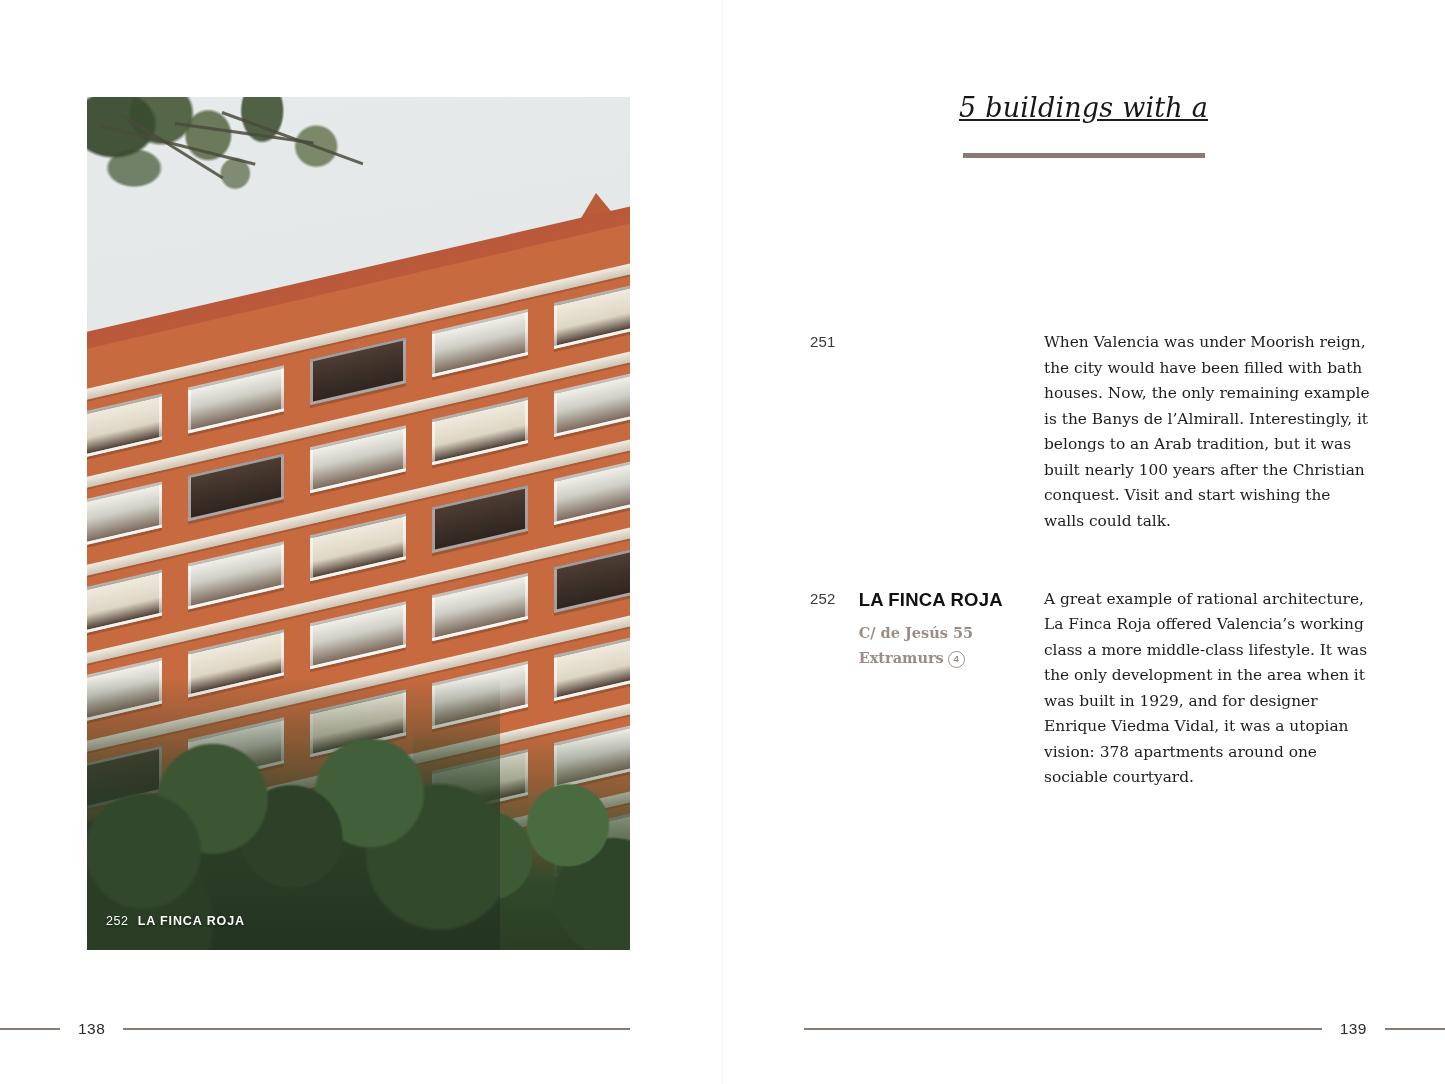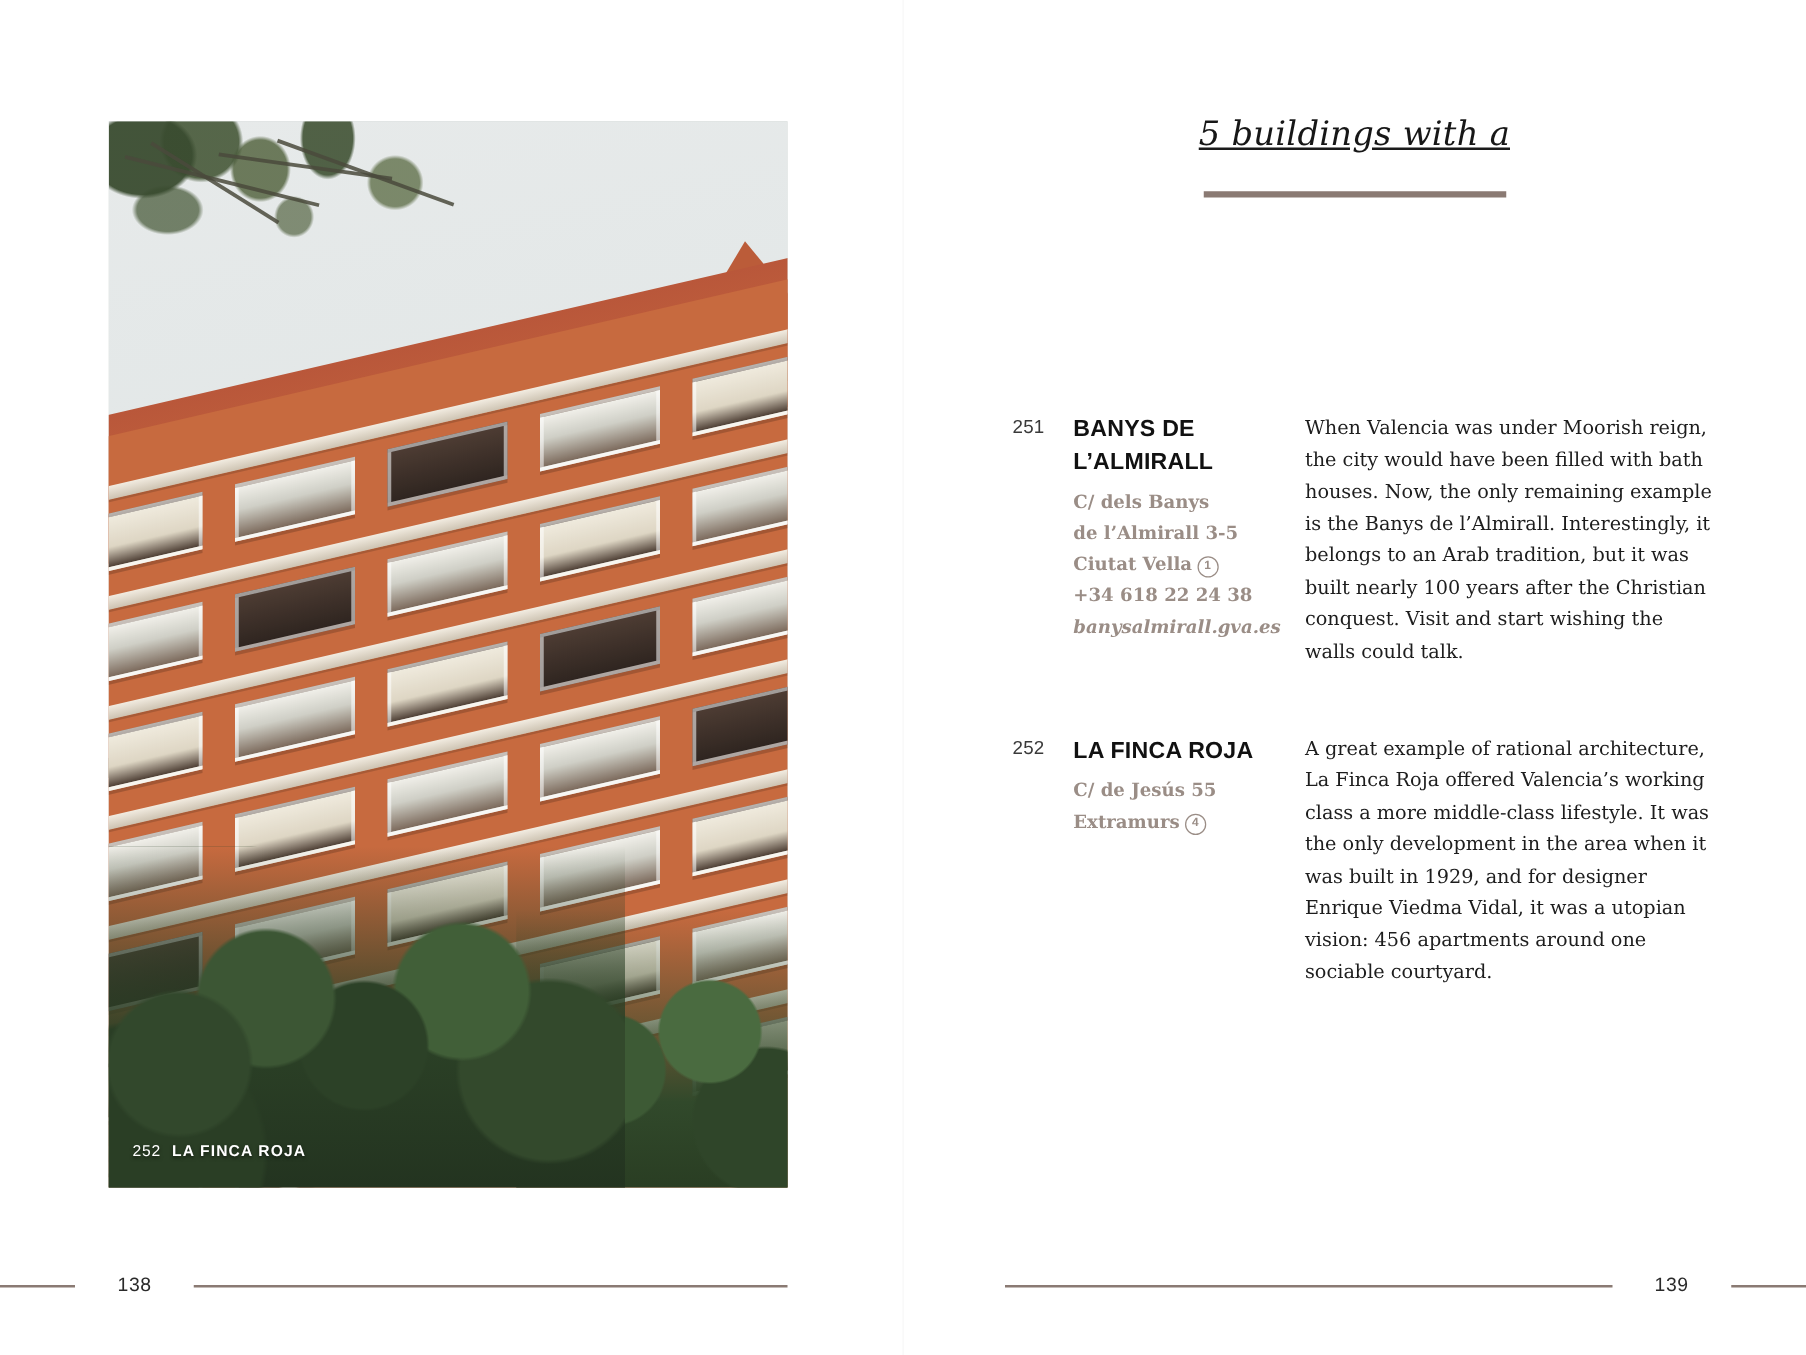--- a/index.html
+++ b/index.html
@@ -294,21 +294,20 @@
     text-align: left;
   }
 
   
   .footer {
     position: absolute;
     bottom: 44px;
     height: 22px;
     display: flex;
     align-items: center;
-    gap: 16px;
   }
   .footer-left {
     left: 0;
     width: 722px;
     padding-left: 0;
   }
   .footer-right {
     left: 0;
     width: 723px;
   }
@@ -443,50 +442,38 @@
     <div class="head-wrap">
       <div class="head-kicker">5 buildings with a</div>
       <div class="head-rule"></div>
     </div>
 
     <div class="entries">
 
       <div class="entry">
         <div class="entry-head">
           <div class="entry-num">251</div>
-          <div class="entry-headtext">
-            <div class="entry-title">BANYS DE L’ALMIRALL</div>
-            <div class="entry-meta">
-              <span class="line">C/ dels Banys</span>
-              <span class="line">de l’Almirall 3-5</span>
-              <span class="line">
-                <span>Ciutat Vella</span><span class="circ">1</span>
-              </span>
-              <span class="line">+34 618 22 24 38</span>
-              <span class="line url">banysalmirall.gva.es</span>
-            </div>
-          </div>
         </div>
         <div class="entry-body">When Valencia was under Moorish reign, the city would have been filled with bath houses. Now, the only remaining example is the Banys de l’Almirall. Interestingly, it belongs to an Arab tradition, but it was built nearly 100 years after the Christian conquest. Visit and start wishing the walls could talk.</div>
       </div>
 
       <div class="entry" style="margin-top:52px;">
         <div class="entry-head">
           <div class="entry-num">252</div>
           <div class="entry-headtext">
             <div class="entry-title">LA FINCA ROJA</div>
             <div class="entry-meta">
               <span class="line">C/ de Jesús 55</span>
               <span class="line">
                 <span>Extramurs</span><span class="circ">4</span>
               </span>
             </div>
           </div>
         </div>
-        <div class="entry-body">A great example of rational architecture, La Finca Roja offered Valencia’s working class a more middle-class lifestyle. It was the only development in the area when it was built in 1929, and for designer Enrique Viedma Vidal, it was a utopian vision: 456 apartments around one sociable courtyard.</div>
+        <div class="entry-body">A great example of rational architecture, La Finca Roja offered Valencia’s working class a more middle-class lifestyle. It was the only development in the area when it was built in 1929, and for designer Enrique Viedma Vidal, it was a utopian vision: 378 apartments around one sociable courtyard.</div>
       </div>
 
     </div>
 
     <div class="footer footer-right">
       <div class="rule-seg fr-a" style="margin-left:82px;"></div>
       <div class="folio" style="margin:15px 18px;">139</div>
       <div class="rule-seg fr-b"></div>
     </div>
   </div>

